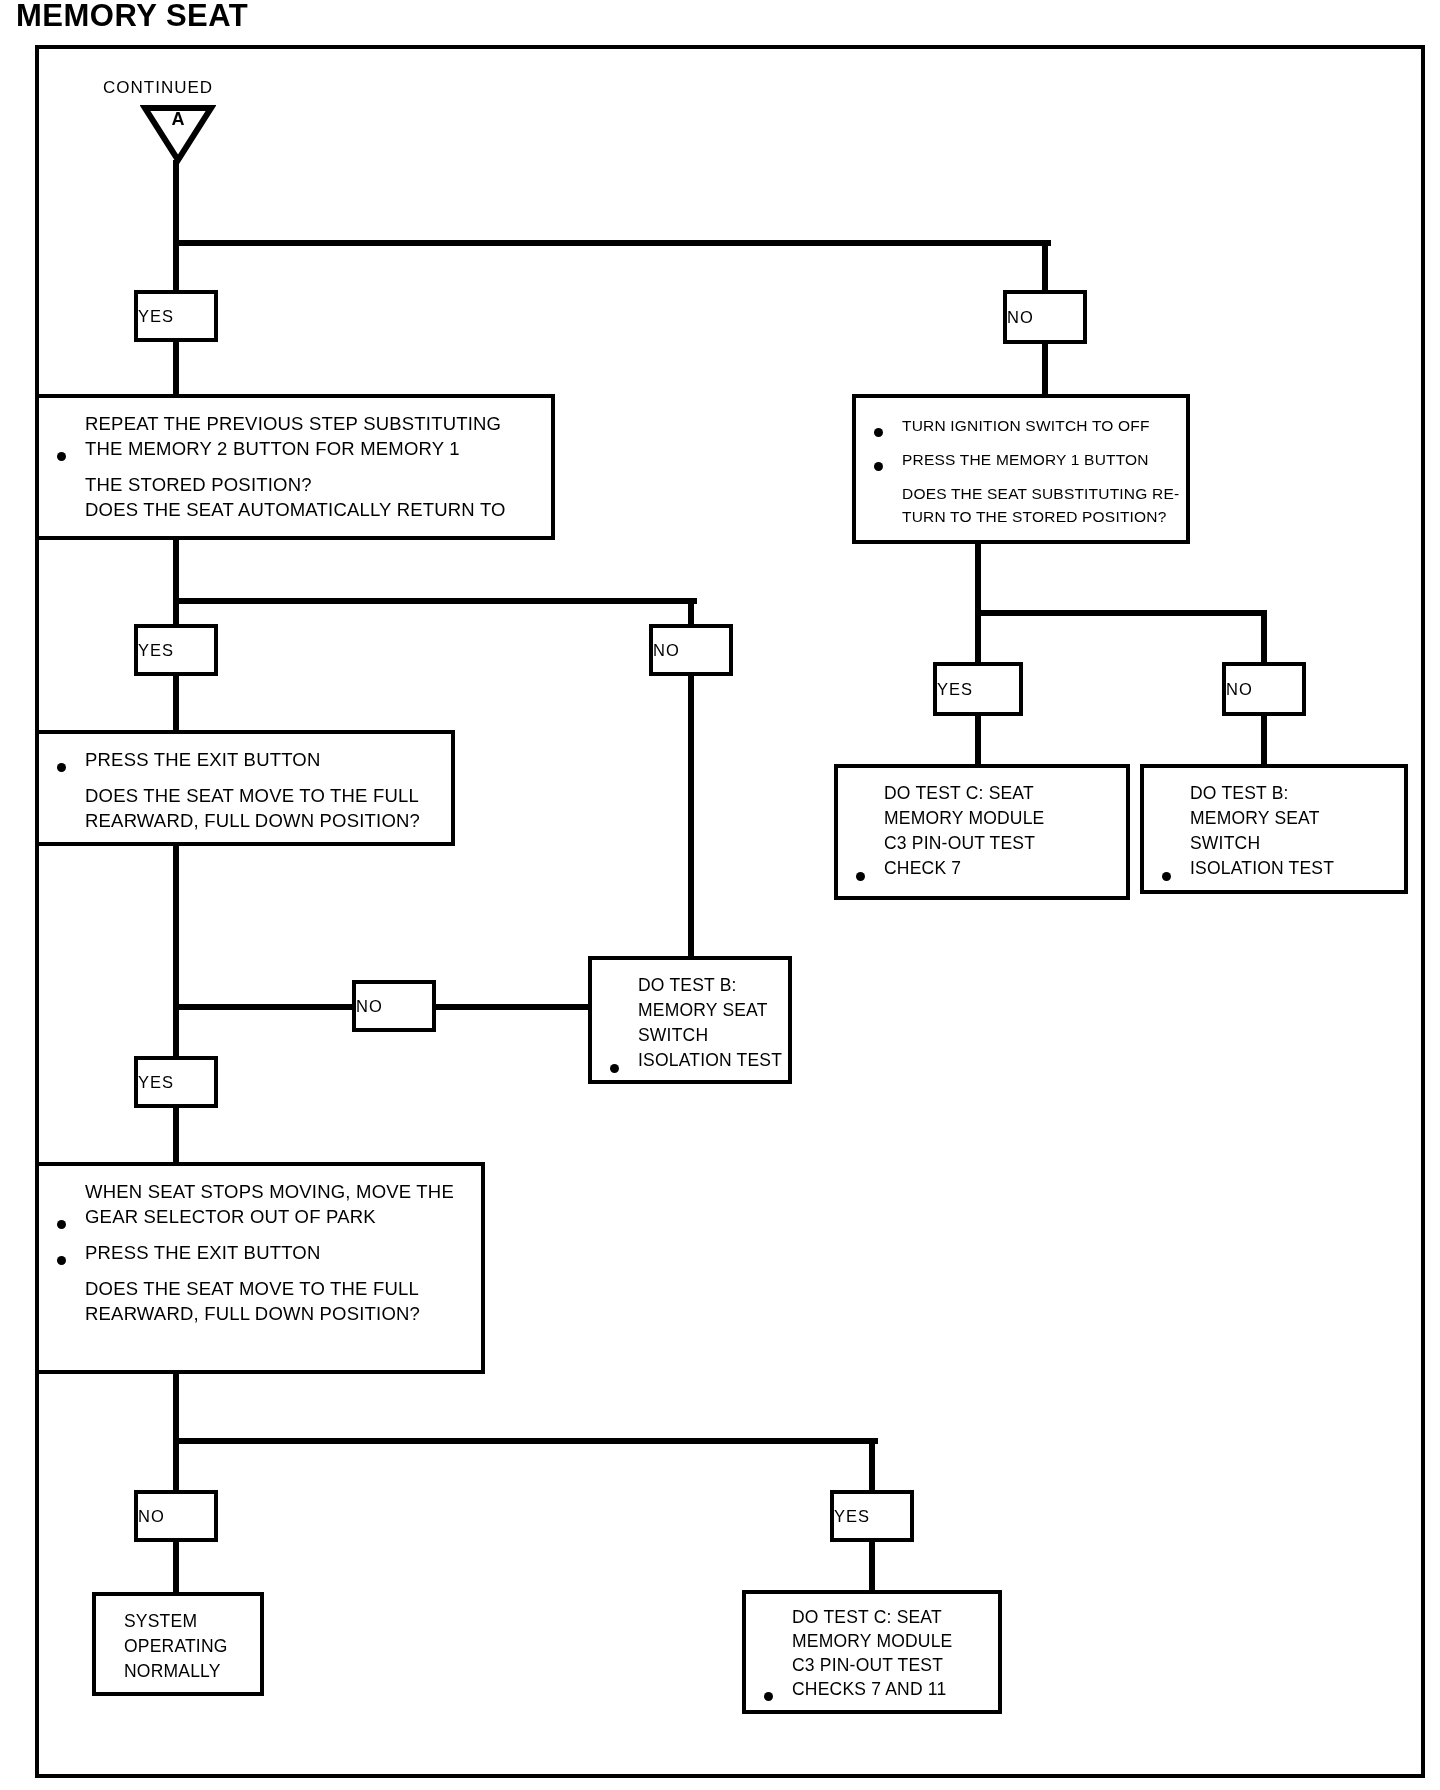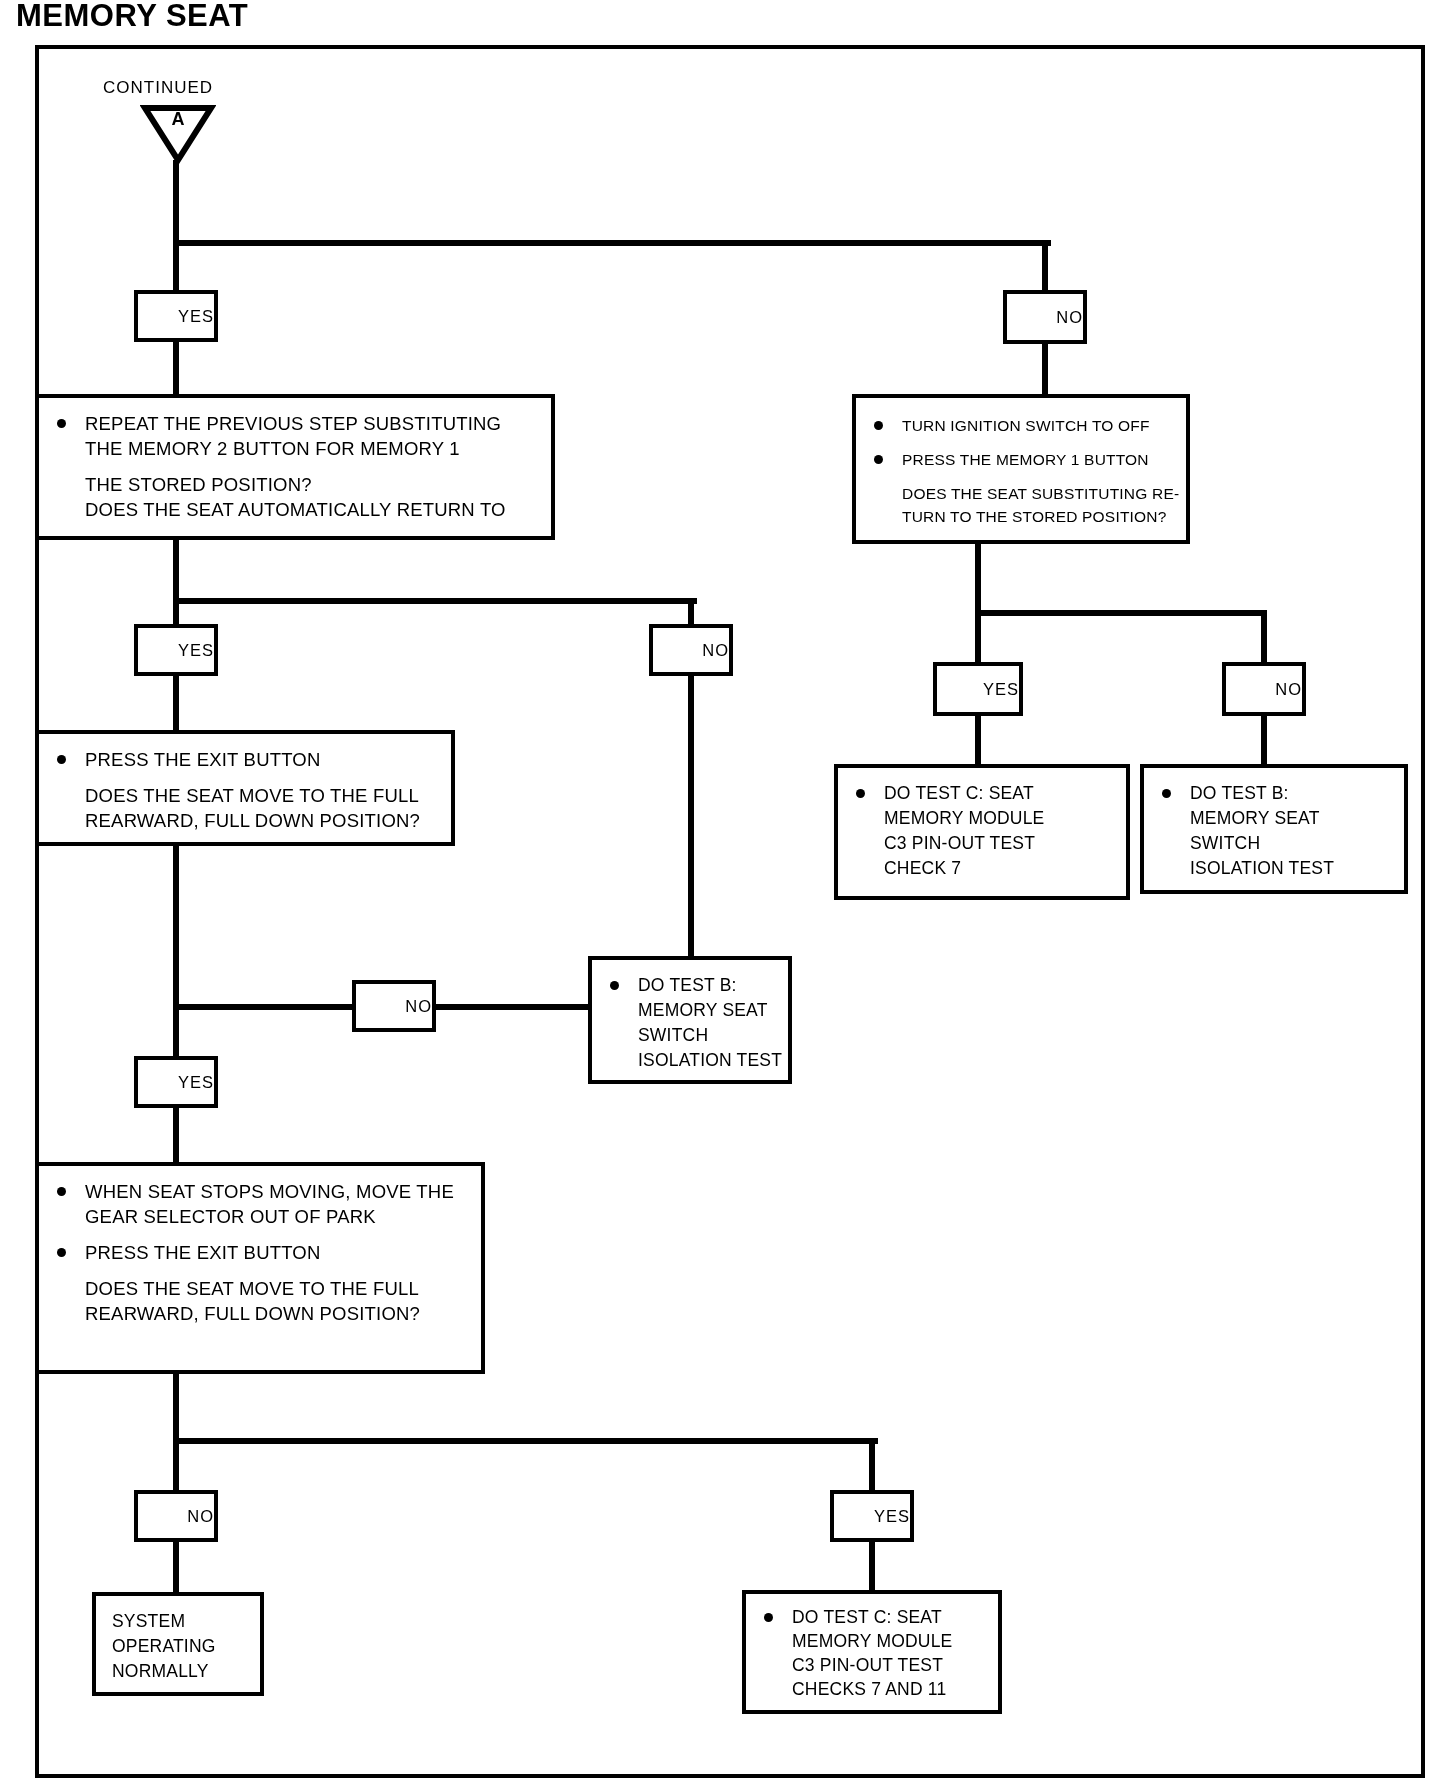--- a/index.html
+++ b/index.html
@@ -12,31 +12,31 @@
     font-size:31px; font-weight:700; letter-spacing:0.5px;
   }
   .frame {
     position:absolute; left:35px; top:45px; width:1390px; height:1733px;
     border:4px solid #000; box-sizing:border-box; background:transparent;
   }
   .v { position:absolute; width:6px; background:#000; }
   .h { position:absolute; height:6px; background:#000; }
   .lab {
     position:absolute; border:4px solid #000; background:#fff; box-sizing:border-box;
-    display:flex; align-items:center; justify-content:flex-end;
+    display:flex; align-items:center; justify-content:flex-start;
     font-size:16.5px; letter-spacing:1px;
   }
   .box {
     position:absolute; border:4px solid #000; background:#fff; box-sizing:border-box;
     padding:13px 8px 8px 18px;
   }
   .fz-lg { font-size:18.5px; line-height:25px; }
   .fz-md { font-size:15.5px; line-height:23px; }
   .fz-res { font-size:17.5px; line-height:25px; }
-  .row { display:flex; align-items:flex-start; }
+  .row { display:flex; align-items:flex-end; }
   .row + .row { margin-top:11px; }
   .bdot {
     flex:none; width:9px; height:9px; border-radius:50%; background:#000;
     margin-top:8px; margin-right:19px;
   }
   .row.q { padding-left:28px; }
   .txt { display:block; }
   .ln { display:block; white-space:nowrap; letter-spacing:0.2px; }
   .continued { position:absolute; left:103px; top:78px; font-size:17px; letter-spacing:1px; }
   .tri { position:absolute; left:140px; top:103px; }
@@ -221,21 +221,21 @@
         </span>
     </div>
     <div class="row q">
       <span class="txt">
         <span class="ln">DOES THE SEAT MOVE TO THE FULL</span>
         <span class="ln">REARWARD, FULL DOWN POSITION?</span>
       </span>
     </div>
   </div>
 
-  <div class="box fz-res" style="left:92px;top:1592px;width:172px;height:104px;padding-left:16px">
+  <div class="box fz-res" style="left:92px;top:1592px;width:172px;height:104px;padding-left:28px">
     <div class="row">
       <span class="txt">
         <span class="ln">SYSTEM</span>
         <span class="ln">OPERATING</span>
         <span class="ln">NORMALLY</span>
       </span>
     </div>
   </div>
 
   <div class="box fz-res" style="left:742px;top:1590px;width:260px;height:124px;padding-top:11px;line-height:24px">

